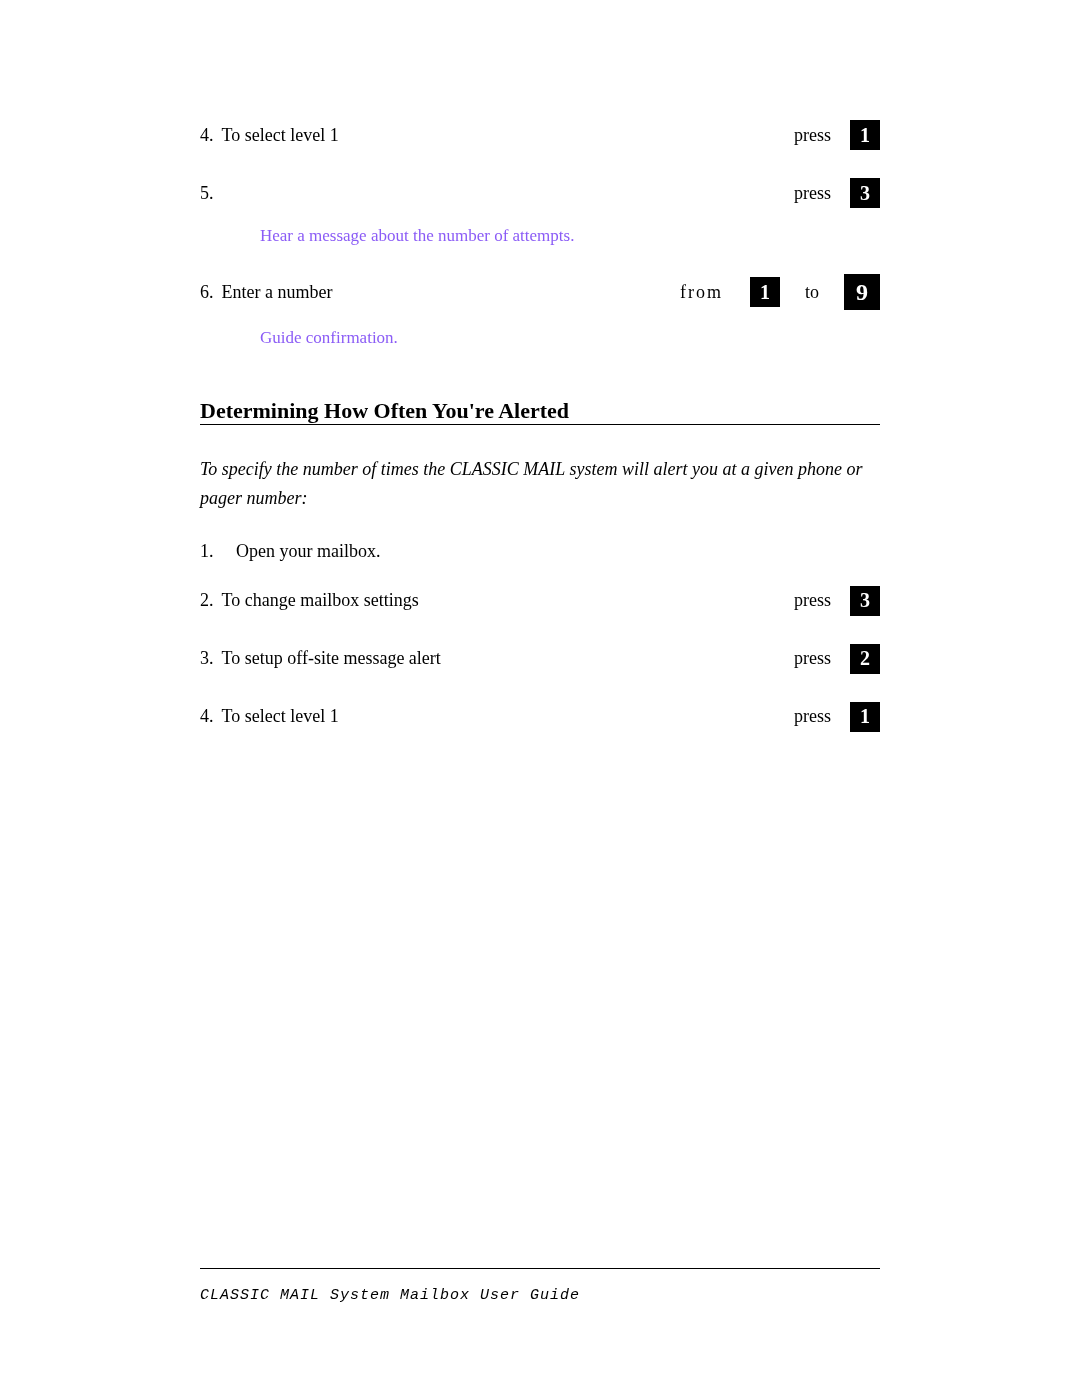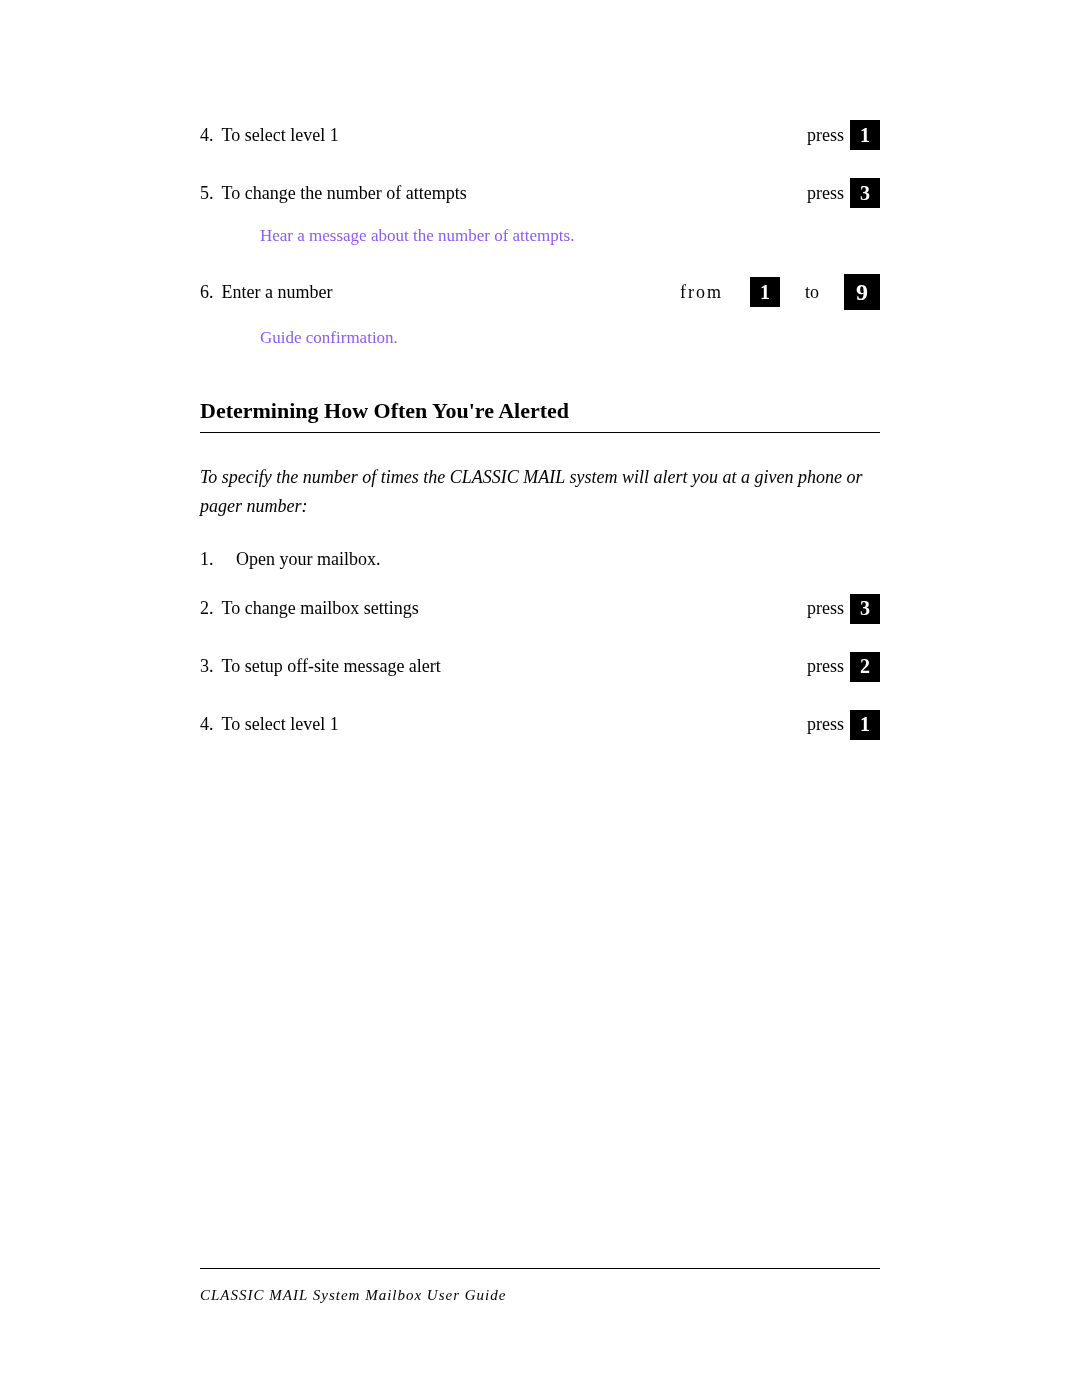--- a/index.html
+++ b/index.html
@@ -37,21 +37,21 @@
     }
 
     .instruction-text {
       font-size: 18px;
       color: #000;
     }
 
     .press-group {
       display: flex;
       align-items: center;
-      gap: 2px;
+      gap: 15px;
     }
 
     .press-label {
       font-size: 18px;
       color: #000;
       margin-right: 4px;
     }
 
     .key-badge {
       background: #000000;
@@ -89,21 +89,20 @@
       font-size: 18px;
       color: #000;
       margin: 0 4px;
     }
 
     
     .section-heading-container {
       margin-top: 50px;
       margin-bottom: 30px;
       border-bottom: 1.5px solid #000;
-      padding-bottom: 8px;
     }
 
     .section-heading {
       font-size: 22px;
       font-weight: bold;
       color: #000;
     }
 
     .section-italic {
       font-style: italic;
@@ -126,20 +125,21 @@
     }
 
     .footer-text {
       position: absolute;
       bottom: 85px;
       left: 200px;
       font-size: 15px;
       font-style: italic;
       letter-spacing: 1px;
       color: #000;
+      font-family: Liberation Mono, monospace;
     }
 
     .open-mailbox-row {
       display: flex;
       align-items: center;
       margin-bottom: 24px;
     }
 
     .open-mailbox-num {
       font-size: 18px;
@@ -162,21 +162,20 @@
       <span class="instruction-text">4.</span>
       <span class="instruction-text" style="flex:1; margin-left: 8px;">To select level 1</span>
       <div class="press-group">
         <span class="press-label">press</span>
         <span class="key-badge">1</span>
       </div>
     </div>
 
     <div class="instruction-row">
       <span class="instruction-text">5.</span>
-      <span class="instruction-text" style="flex:1; margin-left: 8px;">To change the number of attempts</span>
       <div class="press-group">
         <span class="press-label">press</span>
         <span class="key-badge">3</span>
       </div>
     </div>
 
     <div class="sub-note">Hear a message about the number of attempts.</div>
 
     <div class="instruction-row" style="margin-top: 10px;">
       <span class="instruction-text">6.</span>

